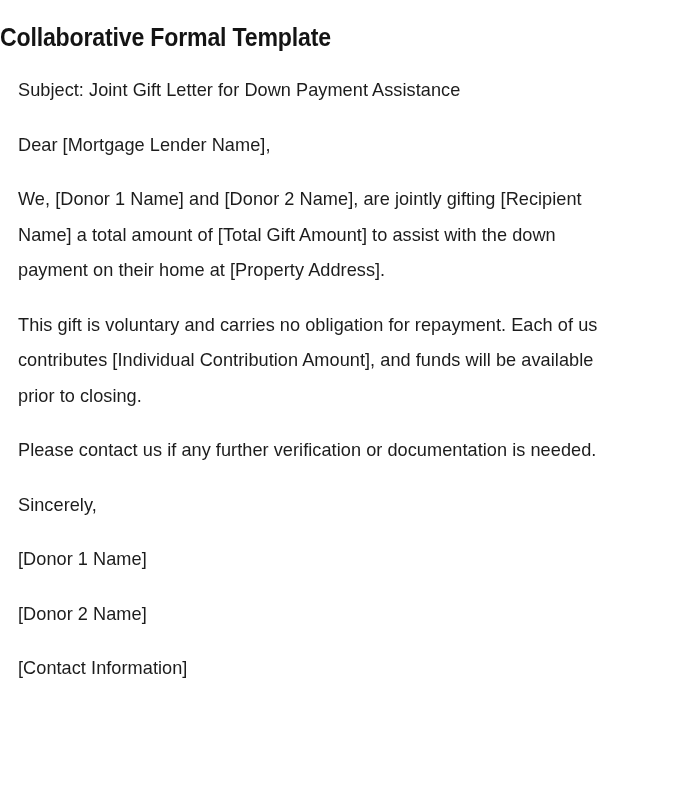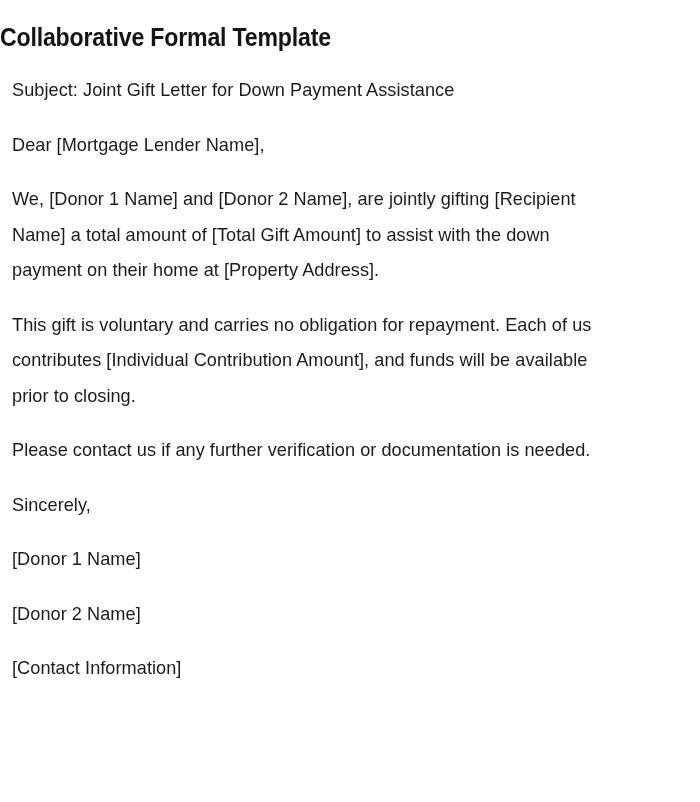--- a/index.html
+++ b/index.html
@@ -38,21 +38,21 @@
     transform-origin: left center;
     white-space: nowrap;
     position: absolute;
     top: 22px;
     left: 0;
   }
 
   .body-block {
     position: absolute;
     top: 72px;
-    left: 12px;
+    left: 18px;
     width: 596px;
   }
 
   .para {
     font-family: "Liberation Sans", "DejaVu Sans", sans-serif;
     font-size: 19px;
     font-weight: 400;
     line-height: 35.5px;
     color: #1c1c1c;
     margin: 0 0 19px 0;

